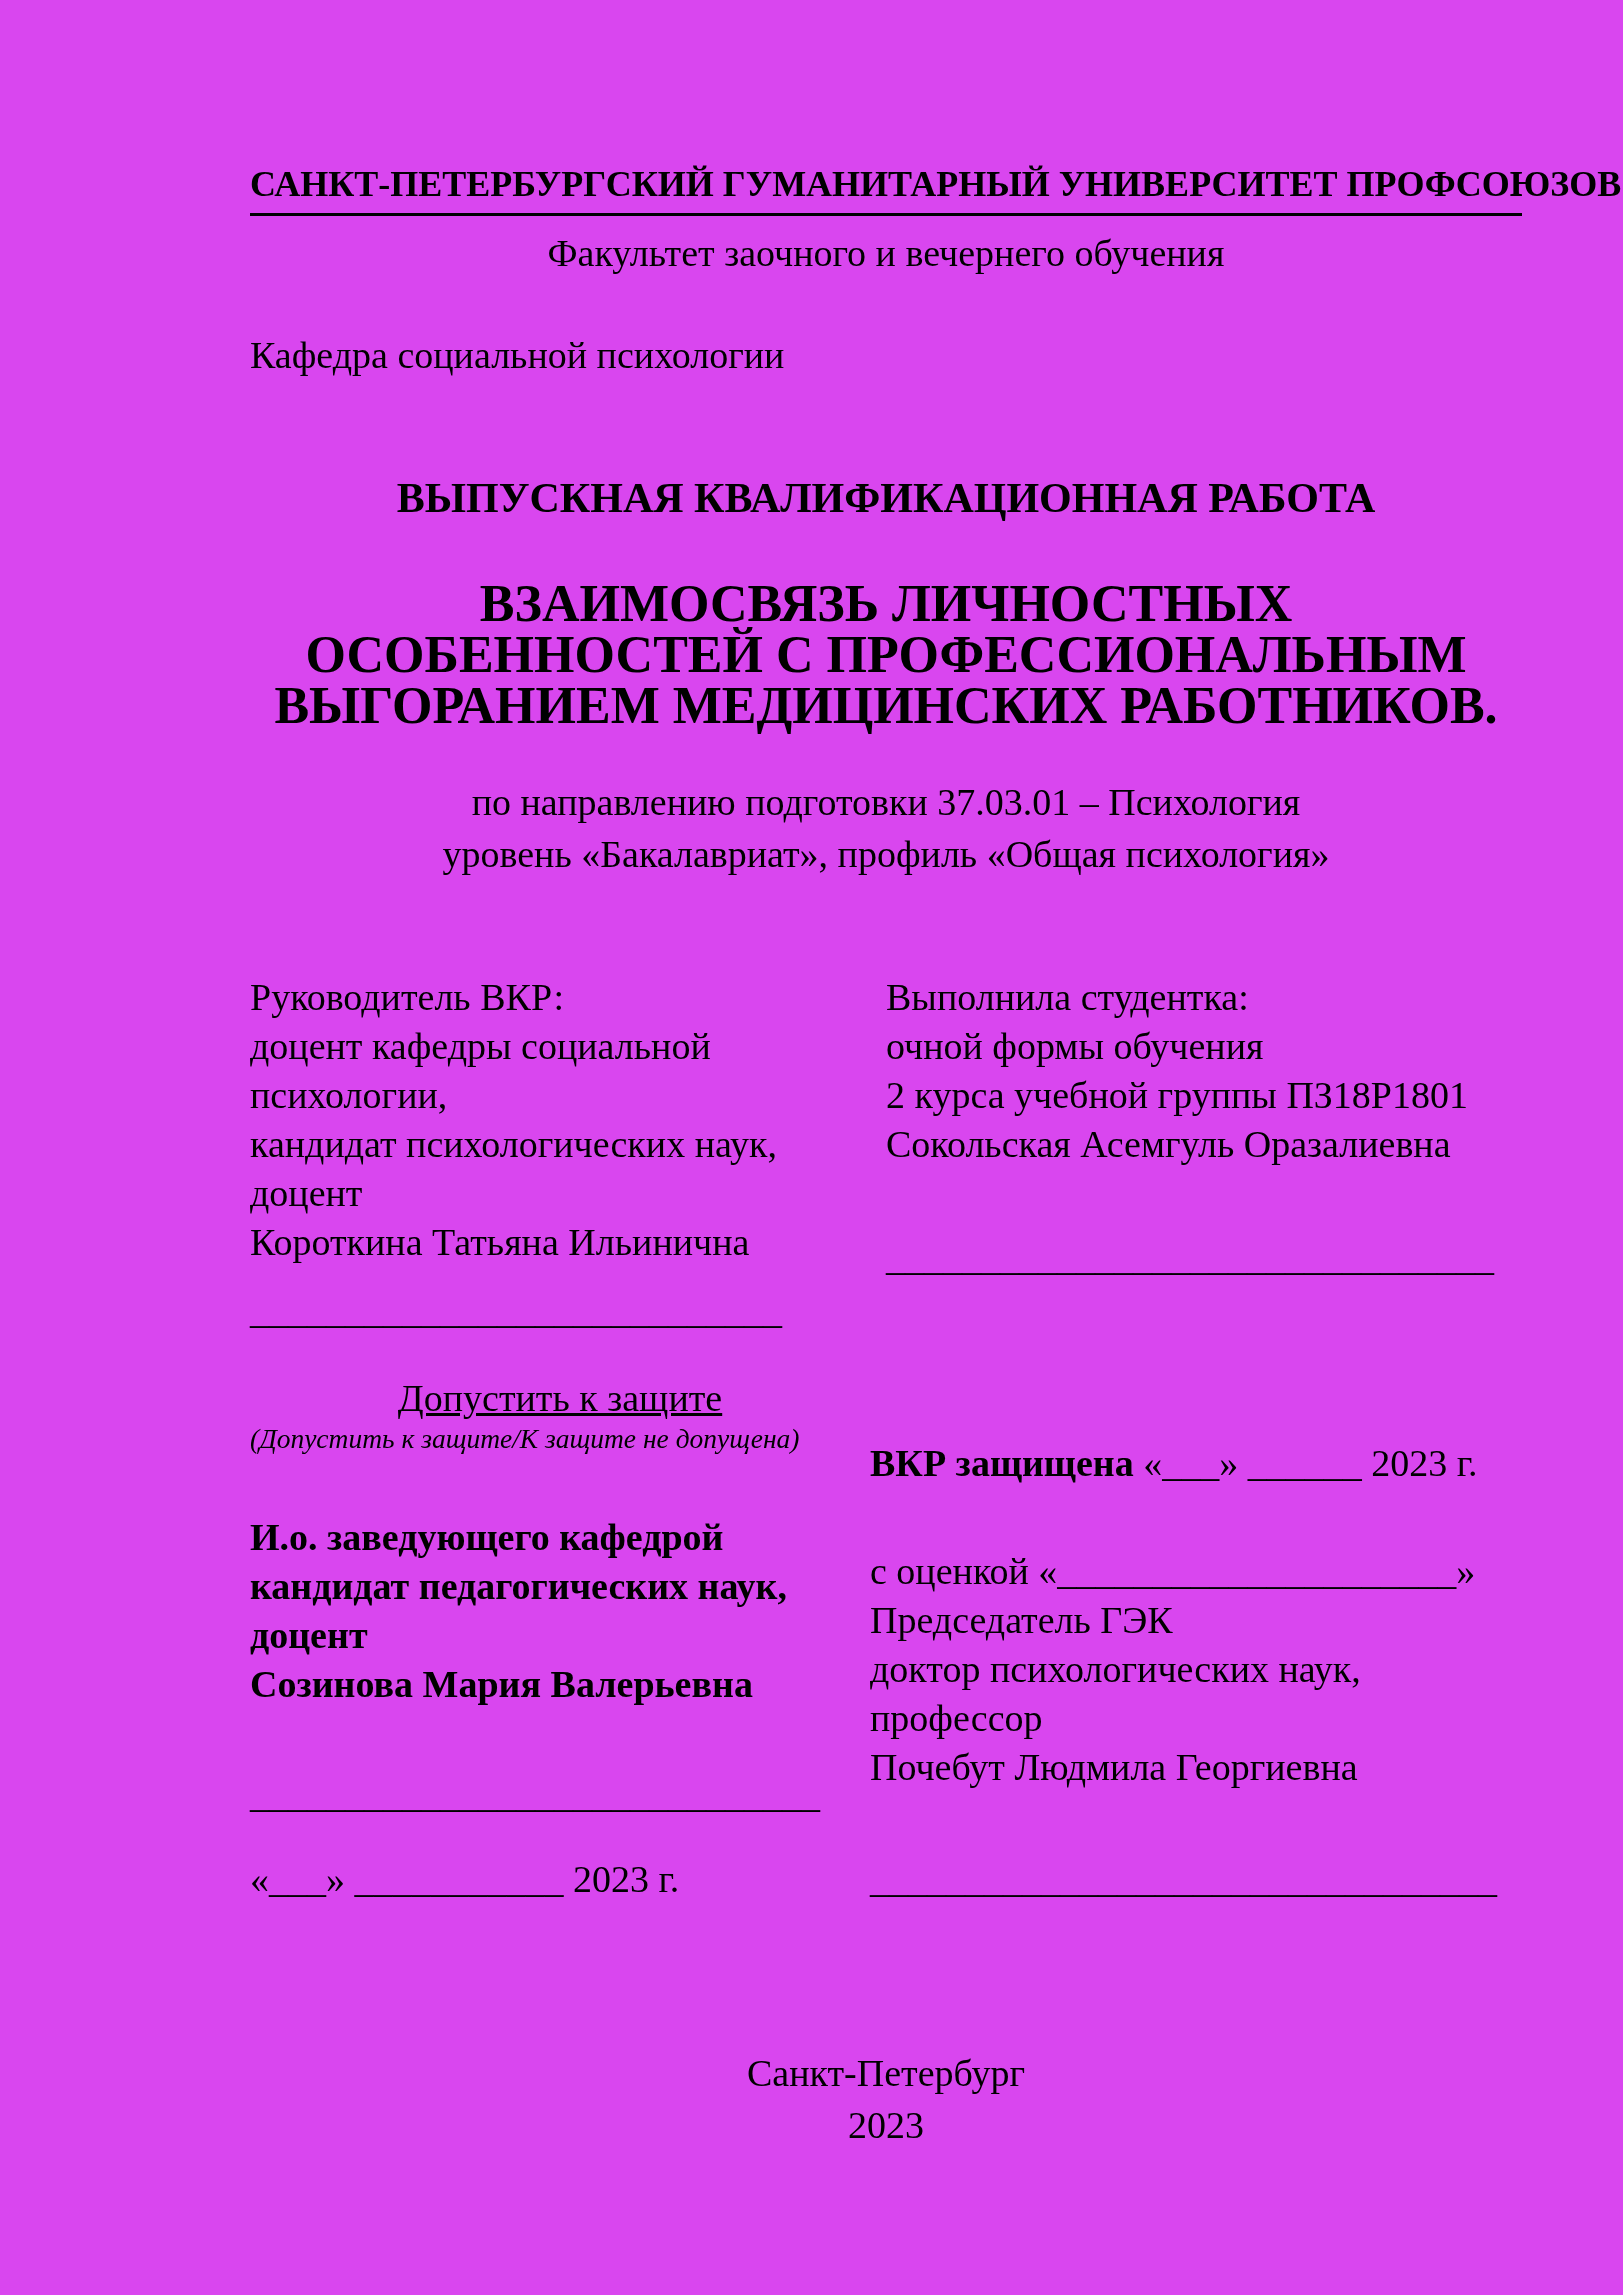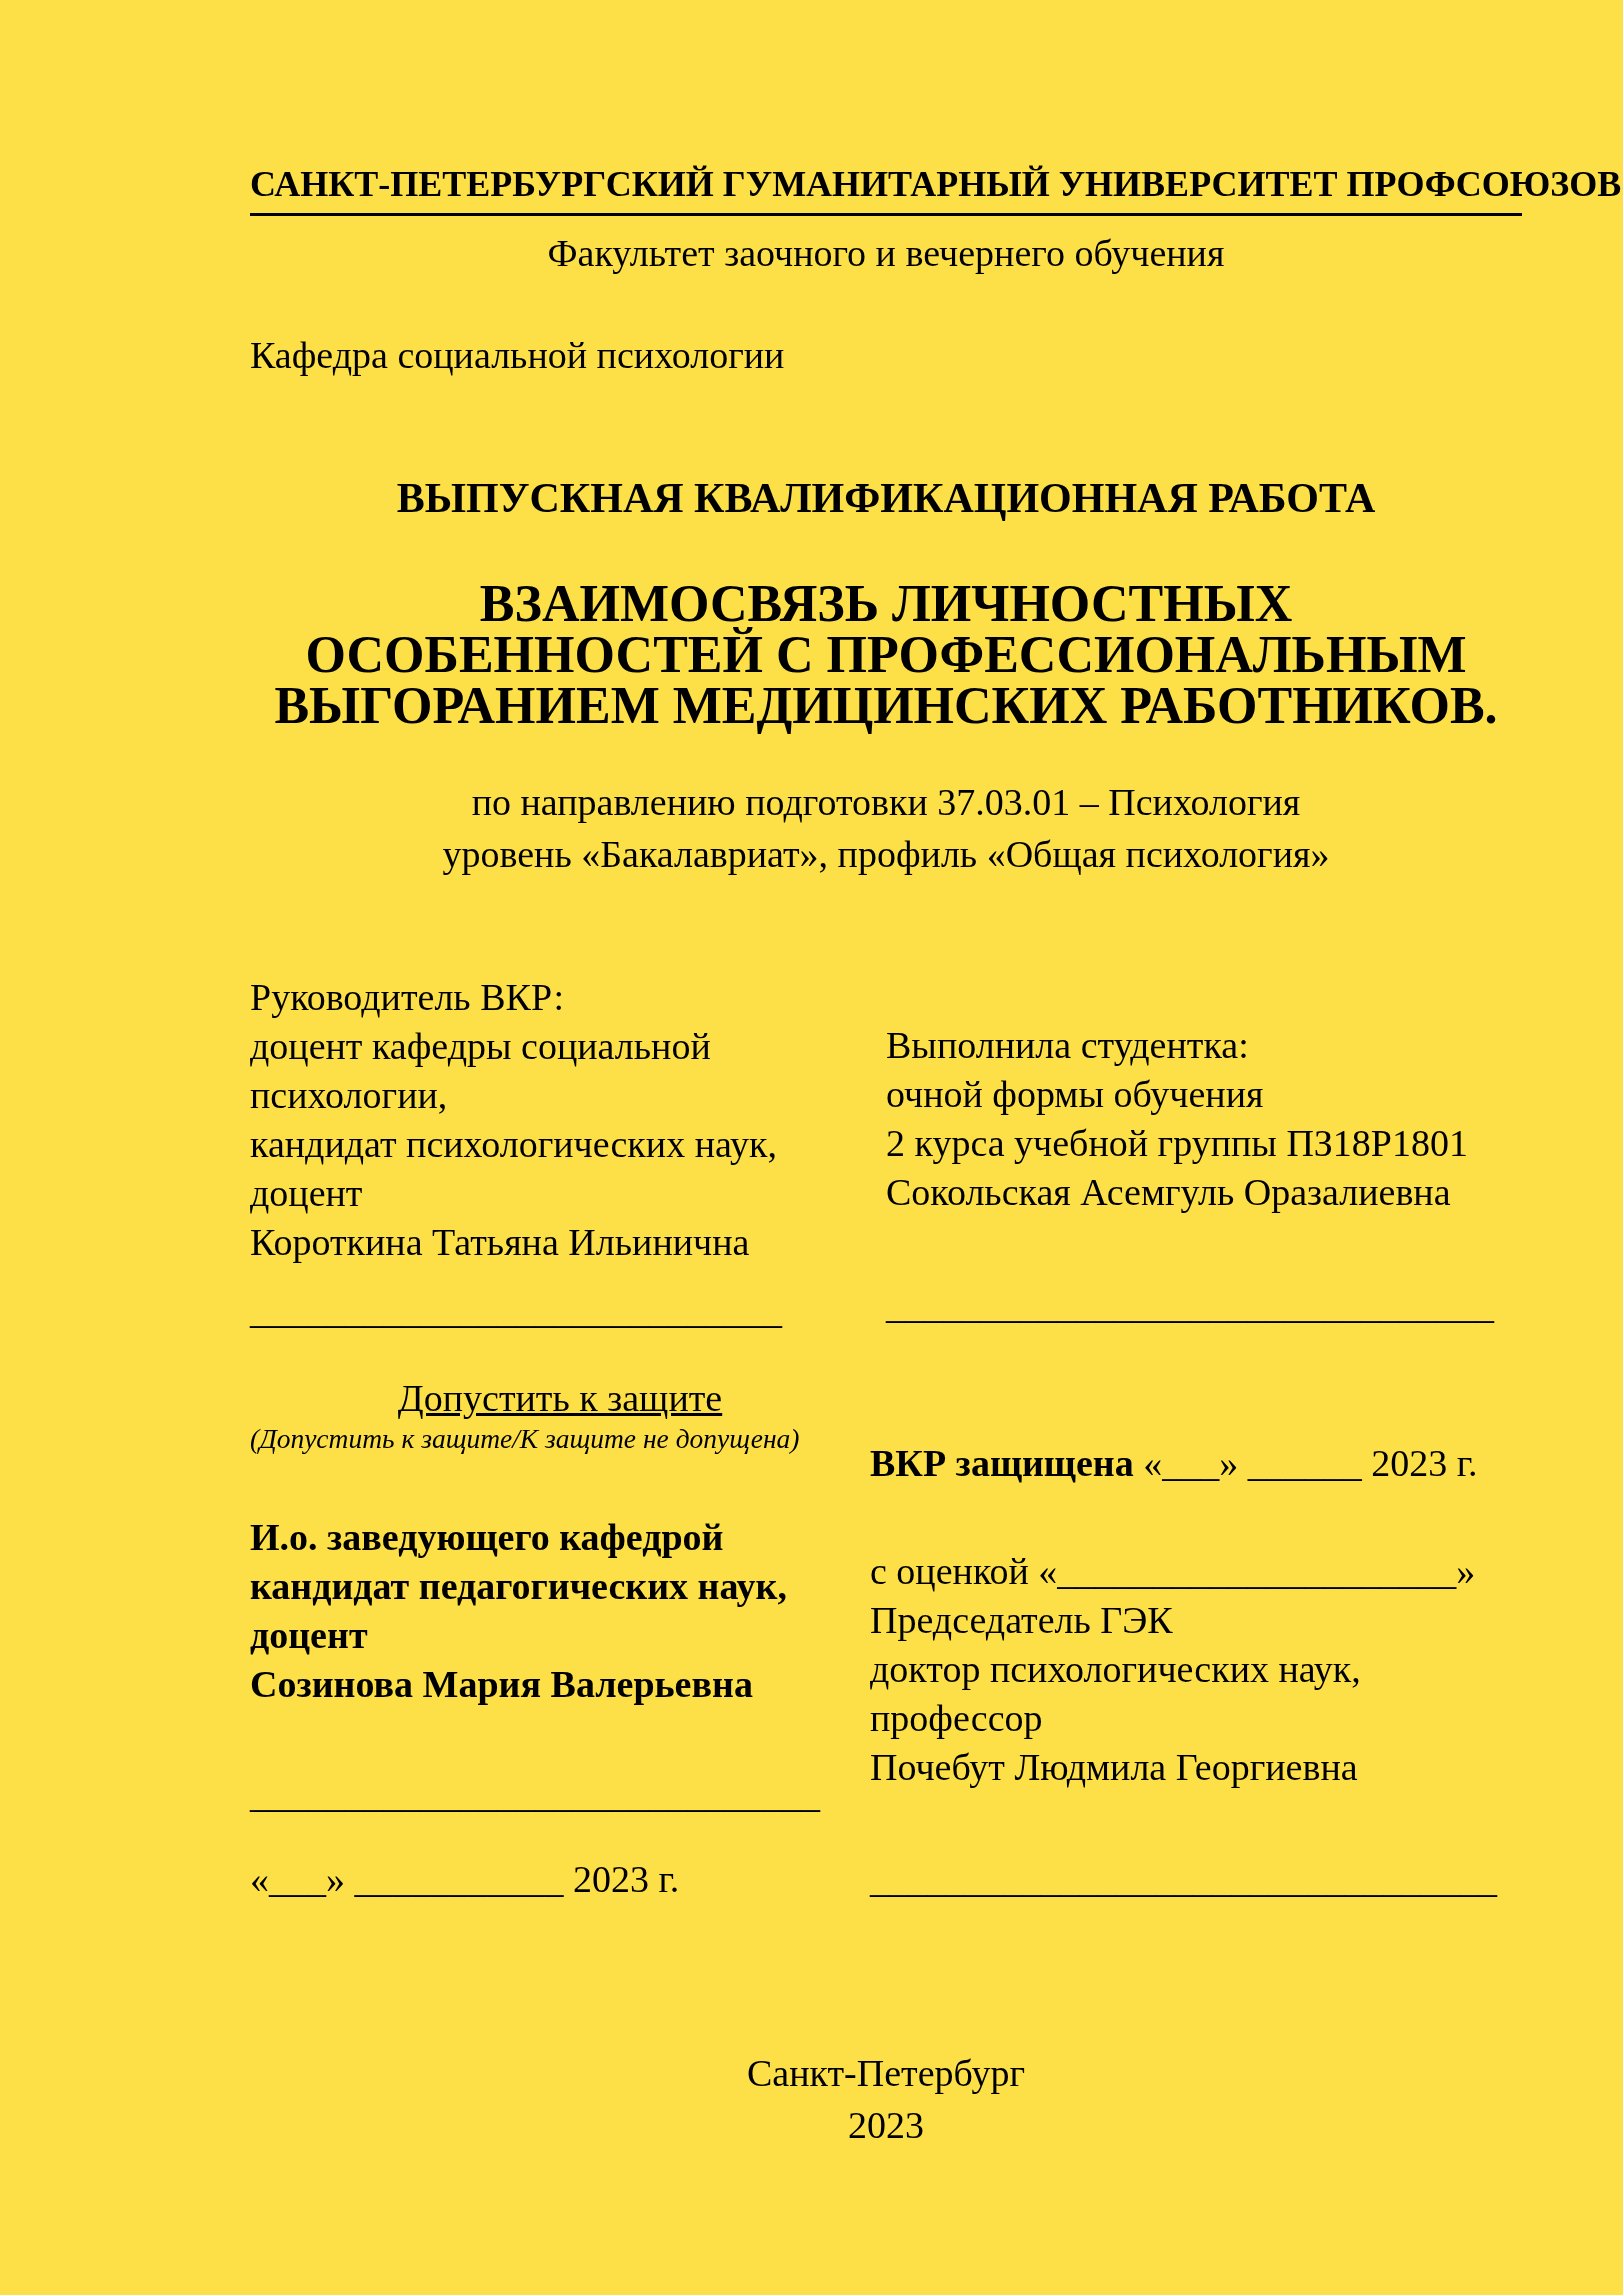--- a/index.html
+++ b/index.html
@@ -4,21 +4,21 @@
 <style>
   html, body {
     margin: 0;
     padding: 0;
     background: #ffffff;
   }
   .page {
     position: relative;
     width: 1623px;
     height: 2295px;
-    background: #fde047;
+    background: #d946ef;
     color: #000000;
     font-family: "Liberation Serif", "DejaVu Serif", serif;
     font-size: 38px;
     overflow: hidden;
   }
   .abs {
     position: absolute;
     left: 250px;
     width: 1272px;
   }
@@ -40,21 +40,21 @@
   .worktype   { top: 474px; font-weight: bold; font-size: 42px; }
   .title      { top: 578px; font-weight: bold; font-size: 52px; line-height: 51px; }
   .program    { top: 776px; line-height: 52px; }
 
   .block { line-height: 49px; }
   .block1 { top: 973px; }
   .block2 { top: 1375px; align-items: flex-end; }
   .cols { display: flex; }
   .col-l  { width: 636px; flex: none; }
   .col-l2 { width: 620px; flex: none; }
-  .col-r  { flex: 1; min-width: 0; margin-top: 48px; }
+  .col-r  { flex: 1; min-width: 0; }
 
   .sig1l { margin-top: 19px; }
   .sig1r { margin-top: 64px; }
 
   .adm-head {
     text-decoration: underline;
     text-align: center;
     line-height: 46px;
   }
   .adm-note {

